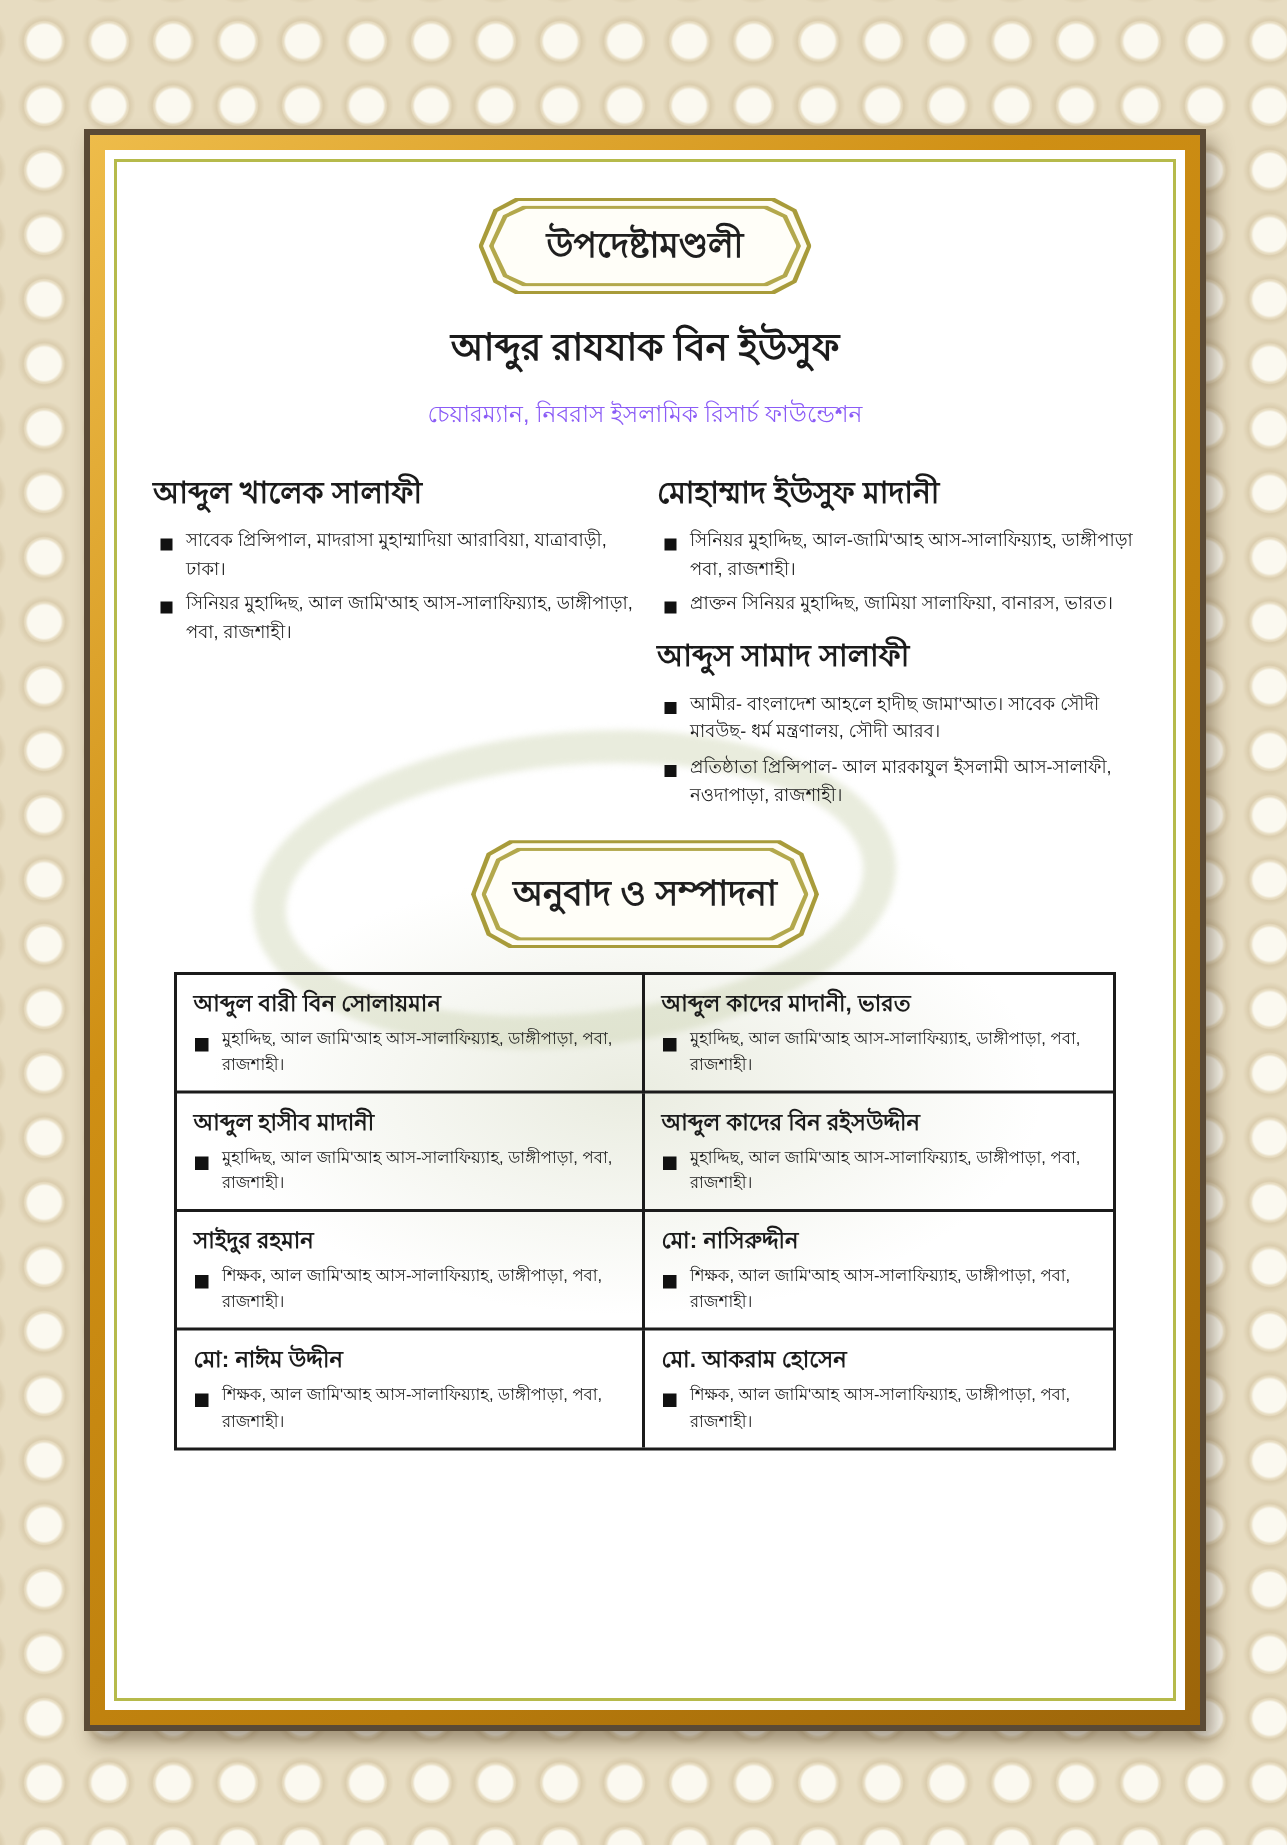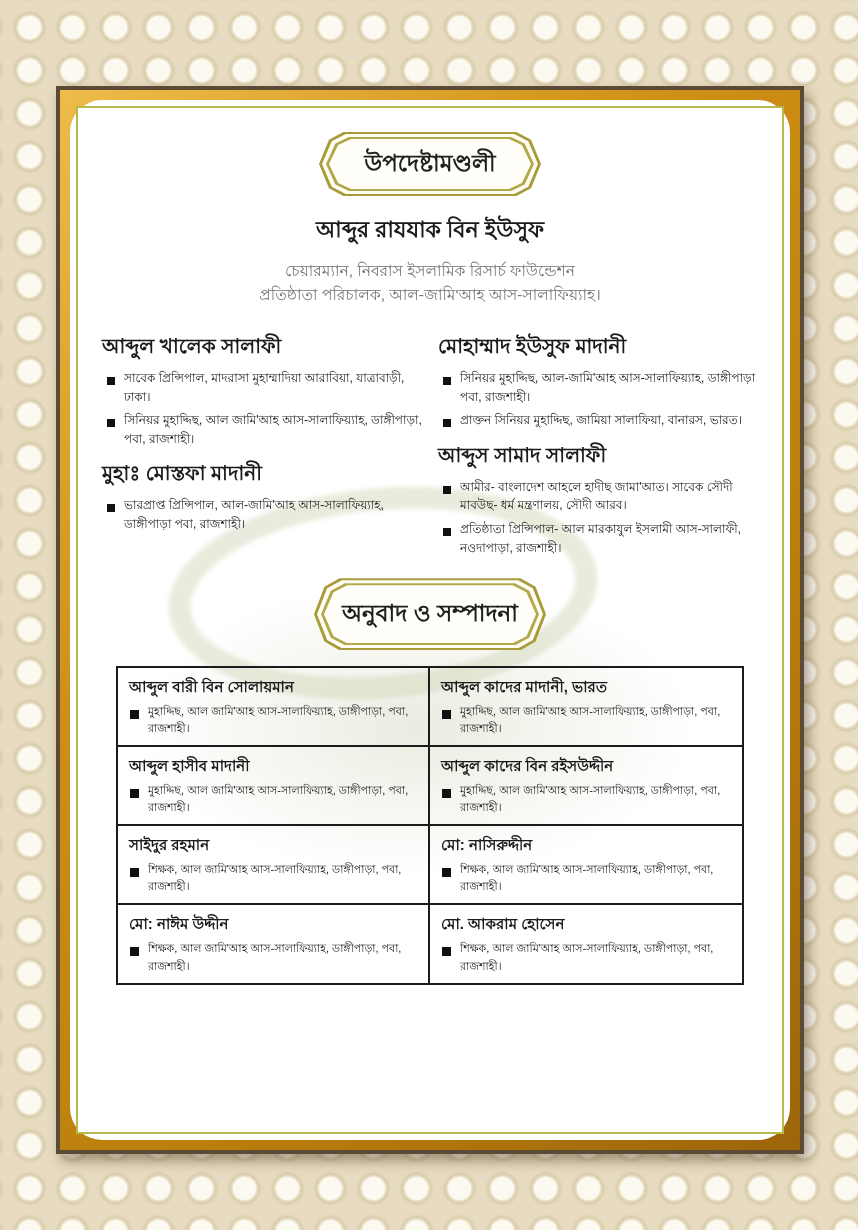--- a/index.html
+++ b/index.html
@@ -21,21 +21,21 @@
     position: absolute; left: 56px; top: 86px;
     width: 748px; height: 1068px;
     border: 4px solid #5a4a36;
     box-shadow: 5px 7px 12px rgba(70,52,25,.45);
   }
   .card-gold {
     width: 100%; height: 100%;
     padding: 10px;
     background: linear-gradient(135deg, #eebc4a 0%, #cf8f14 35%, #b97c0c 70%, #9c650a 100%);
   }
-  .card-white { width: 100%; height: 100%; background: #ffffff; padding: 6px; border-radius: 32px; }
+  .card-white { width: 100%; height: 100%; background: #ffffff; padding: 6px; }
   .card-inner {
     width: 100%; height: 100%;
     background: #ffffff;
     border: 2px solid #b6ba4b;
     position: relative;
     overflow: hidden;
     padding: 22px 22px 0;
   }
   .card-inner > * { position: relative; z-index: 1; }
 
@@ -53,22 +53,22 @@
   .badge-1 { background: #a89b3a; padding: 2px 3px; }
   .badge-2 { background: #fffdf4; padding: 3px 4px; --cp: inherit; }
   .badge-3 { background: #b3a84c; padding: 2px 3px; --cp: inherit; }
   .badge-4 { background: #fffef8; display: flex; align-items: center; justify-content: center; --cp: inherit; }
   .badge-2, .badge-3, .badge-4 { --cp: polygon(0% 50%, 4.5% 12%, 11% 0%, 89% 0%, 95.5% 12%, 100% 50%, 95.5% 88%, 89% 100%, 11% 100%, 4.5% 88%); }
   #badge-advisory { width: 222px; height: 64px; }
   #badge-editing  { width: 232px; height: 72px; margin-top: 16px; }
   .badge-text { font-size: 23px; font-weight: 700; color: #1f1f1f; }
 
   .chief { text-align: center; margin-top: 16px; }
-  .chief-name { font-size: 22px; font-weight: 700; }
-  .chief-sub { font-size: 15.5px; line-height: 1.55; margin-top: 10px; color: #737373; }
+  .chief-name { font-size: 25px; font-weight: 700; }
+  .chief-sub { font-size: 15.5px; line-height: 1.55; margin-top: 10px; color: #8b5cf6; }
 
   .adv-grid { display: grid; grid-template-columns: 1fr 1fr; column-gap: 16px; margin-top: 14px; padding: 0 2px; }
   .adv-name { font-size: 20px; font-weight: 700; margin: 10px 0 5px; }
   .pt { display: flex; gap: 9px; font-size: 12px; line-height: 1.55; margin: 2px 0 5px; padding-left: 5px; }
   .sq { width: 8px; height: 8px; background: #111; margin-top: 8px; flex: none; }
 
   .ed-table { margin: 16px 16px 0; border: 2px solid #1b1b1b; display: grid; grid-template-columns: 1fr 1fr; }
   .cell { padding: 7px 8px 8px 11px; border-right: 2px solid #1b1b1b; border-bottom: 2px solid #1b1b1b; }
   .cell:nth-child(2n) { border-right: none; }
   .cell:nth-child(7), .cell:nth-child(8) { border-bottom: none; }
@@ -96,42 +96,34 @@
                 </div>
               </div>
             </div>
           </div>
         </div>
 
         <div class="chief">
           <div class="chief-name">আব্দুর রাযযাক বিন ইউসুফ</div>
           <div class="chief-sub">
             <div>চেয়ারম্যান, নিবরাস ইসলামিক রিসার্চ ফাউন্ডেশন</div>
-            <div>প্রতিষ্ঠাতা পরিচালক, আল-জামি'আহ আস-সালাফিয়্যাহ।</div>
           </div>
         </div>
 
         <div class="adv-grid">
           <div>
             <div>
               <div class="adv-name">আব্দুল খালেক সালাফী</div>
               <div class="pt">
                 <span class="sq"></span>
                 <span>সাবেক প্রিন্সিপাল, মাদরাসা মুহাম্মাদিয়া আরাবিয়া, যাত্রাবাড়ী, ঢাকা।</span>
               </div>
               <div class="pt">
                 <span class="sq"></span>
                 <span>সিনিয়র মুহাদ্দিছ, আল জামি'আহ আস-সালাফিয়্যাহ, ডাঙ্গীপাড়া, পবা, রাজশাহী।</span>
-              </div>
-            </div>
-            <div>
-              <div class="adv-name">মুহাঃ মোস্তফা মাদানী</div>
-              <div class="pt">
-                <span class="sq"></span>
-                <span>ভারপ্রাপ্ত প্রিন্সিপাল, আল-জামি'আহ আস-সালাফিয়্যাহ, ডাঙ্গীপাড়া পবা, রাজশাহী।</span>
               </div>
             </div>
           </div>
           <div>
             <div>
               <div class="adv-name">মোহাম্মাদ ইউসুফ মাদানী</div>
               <div class="pt">
                 <span class="sq"></span>
                 <span>সিনিয়র মুহাদ্দিছ, আল-জামি'আহ আস-সালাফিয়্যাহ, ডাঙ্গীপাড়া পবা, রাজশাহী।</span>
               </div>

